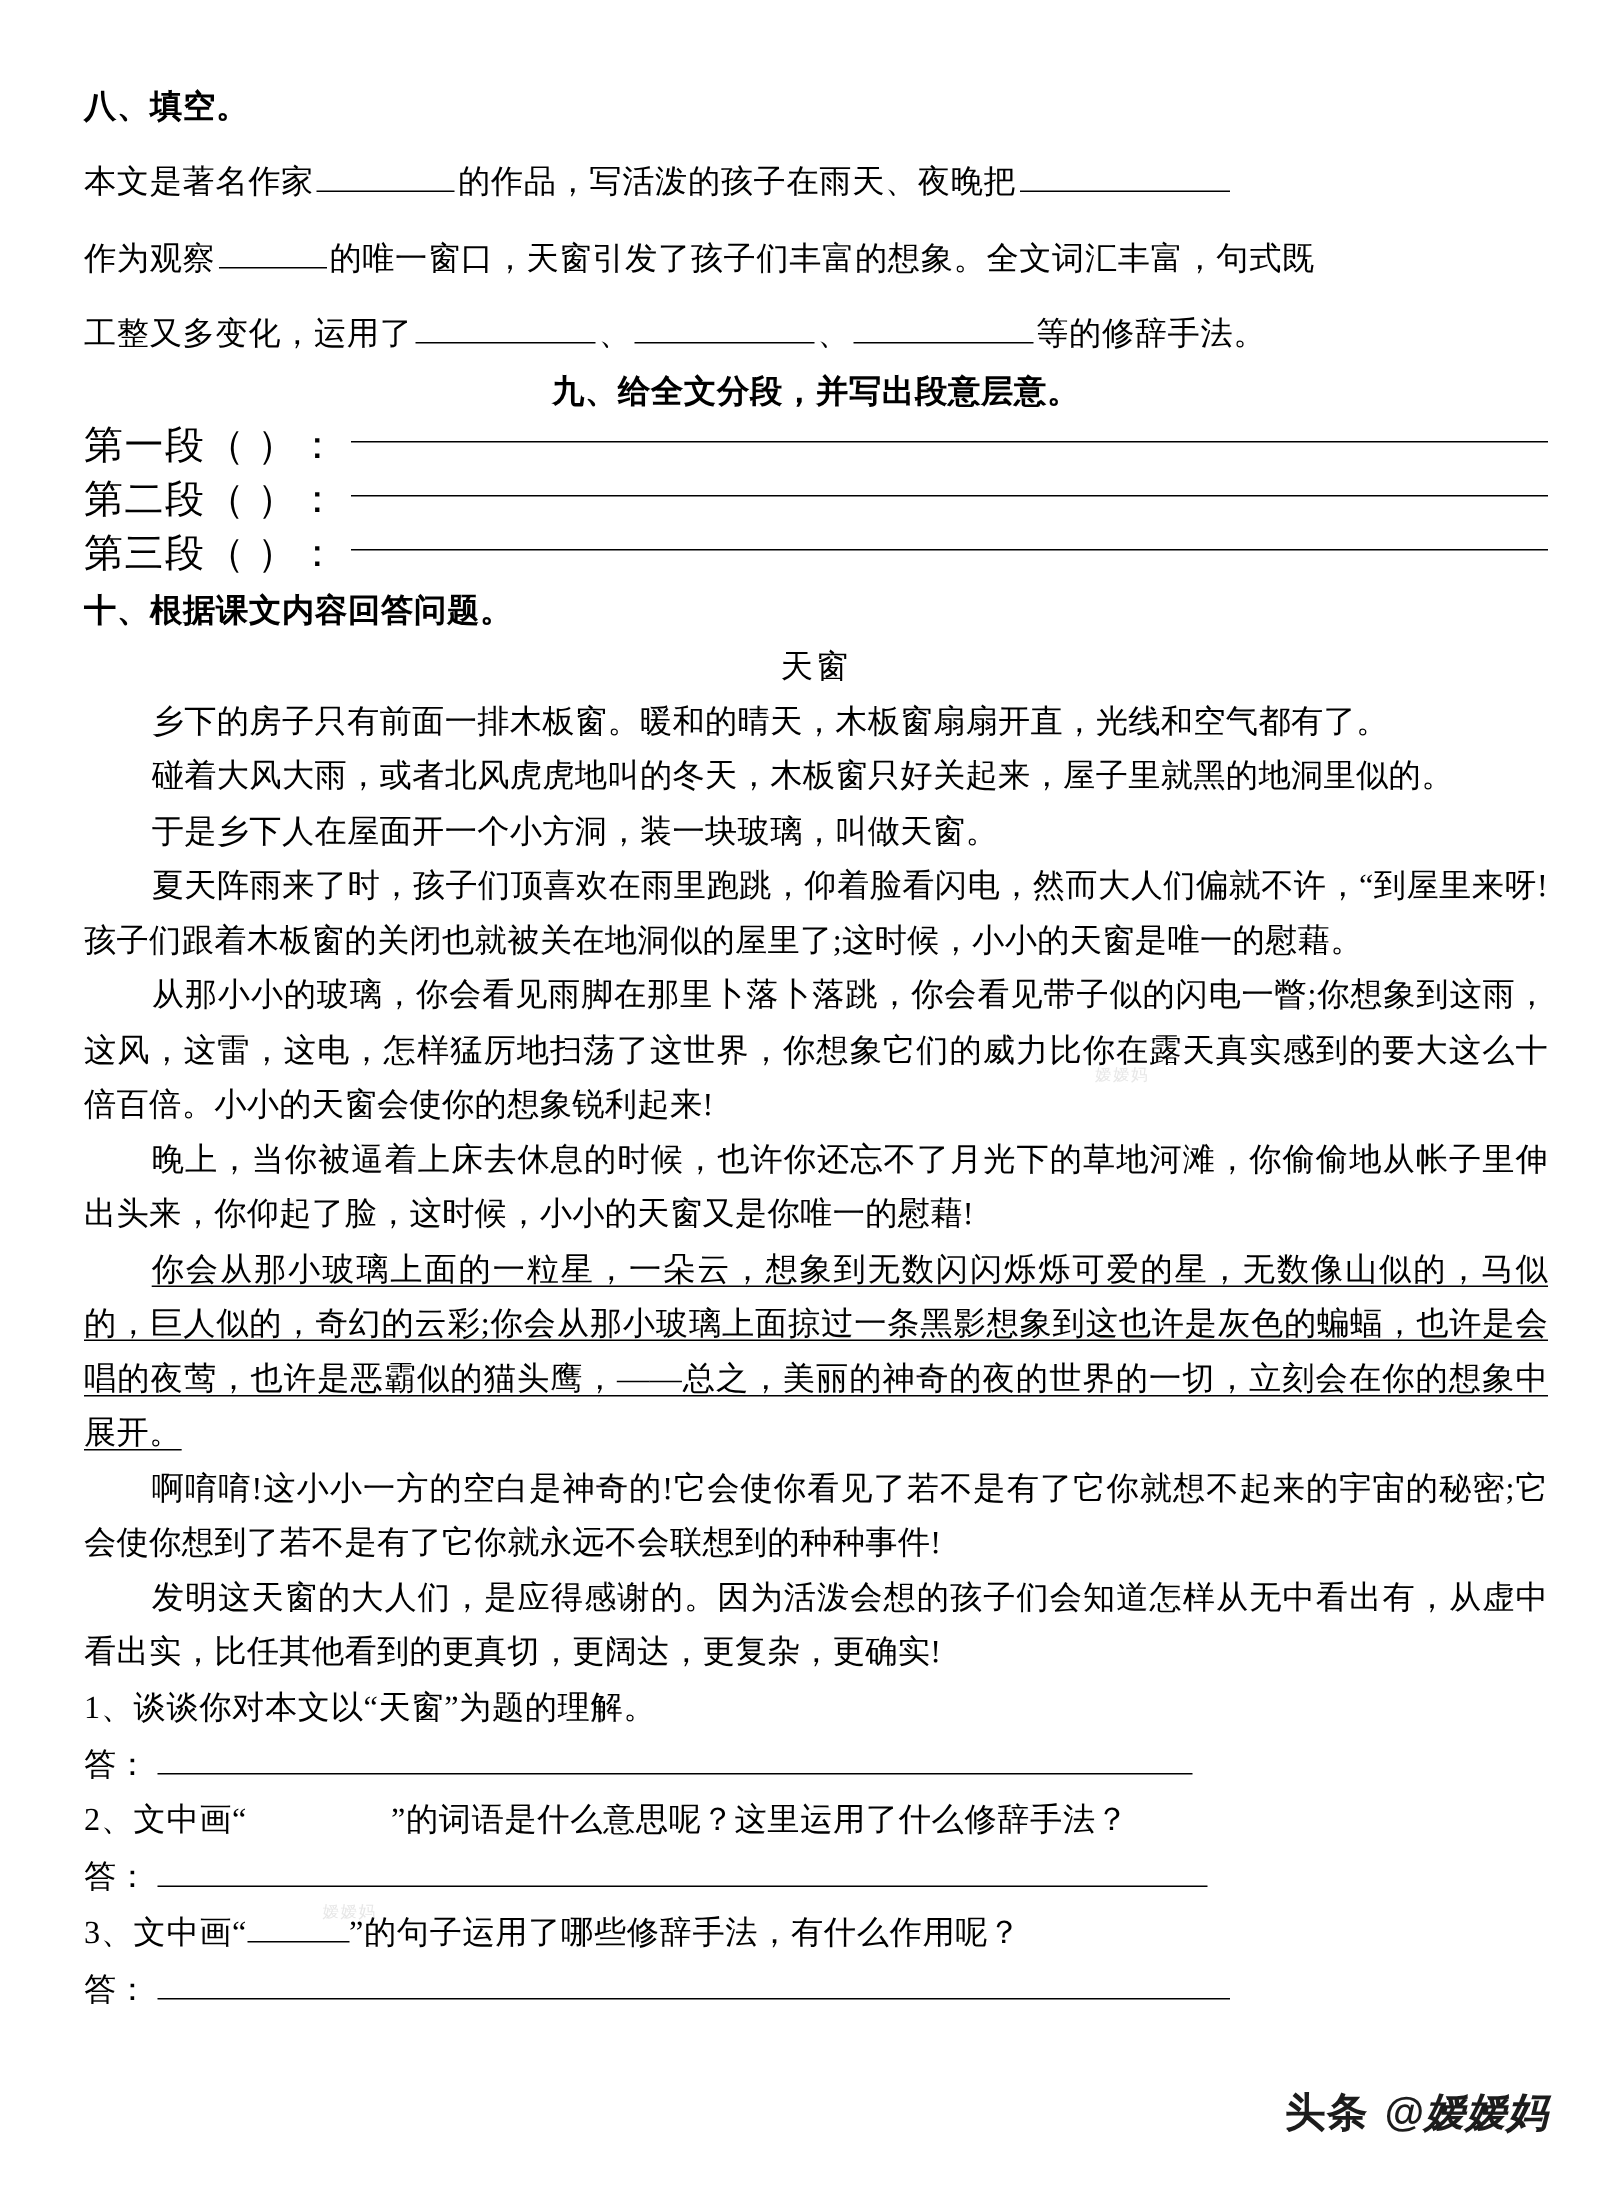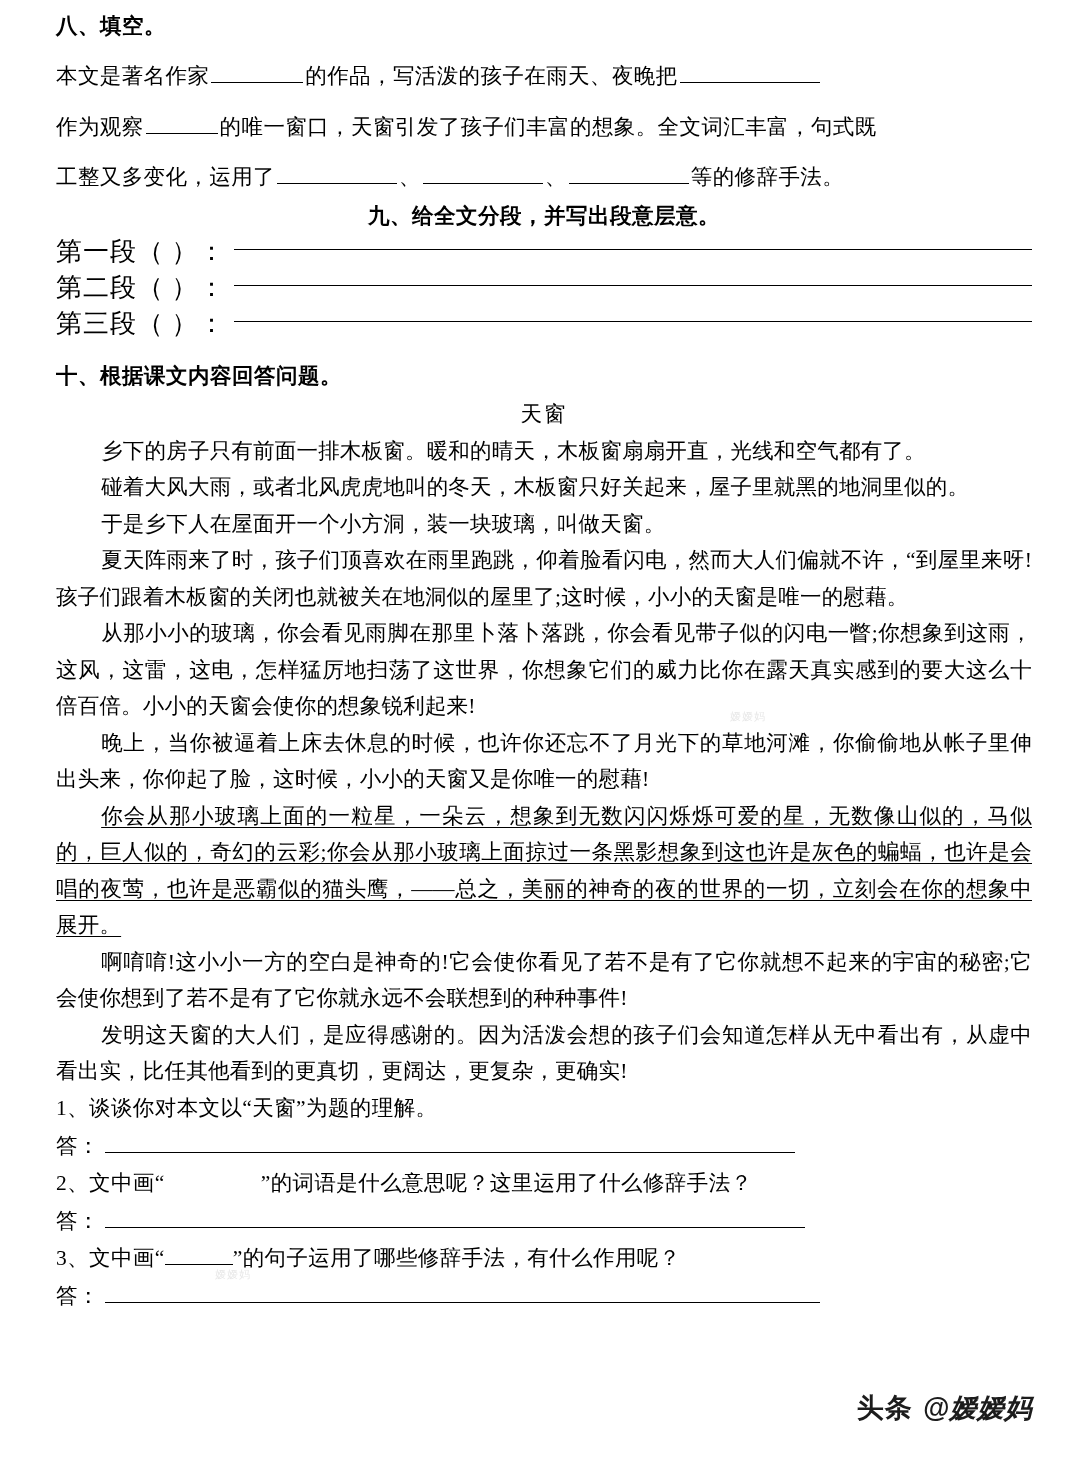--- a/index.html
+++ b/index.html
@@ -30,20 +30,21 @@
     line-height: 35.5px;
     letter-spacing: 0.4px;
     white-space: nowrap;
     margin-top: 15px;
   }
   .sec-head {
     font-size: 21.5px;
     line-height: 36px;
     font-weight: 600;
     letter-spacing: 0.5px;
+    margin-top: 45px;
   }
   .blank {
     display: inline-block;
     border-bottom: 1.6px solid #000;
     vertical-align: baseline;
     height: 1.05em;
     margin: 0 2px;
   }
   .b-short { width: 72px; }
   .b-mid   { width: 92px; }
@@ -180,21 +181,21 @@
     </div>
     <div class="para-row">
       <span class="lbl">第二段（        ）：</span>
       <span class="rule"></span>
     </div>
     <div class="para-row">
       <span class="lbl">第三段（        ）：</span>
       <span class="rule"></span>
     </div>
 
-    <div class="sec-head" style="margin-top:17px;font-family:Liberation Mono, monospace;">十、根据课文内容回答问题。</div>
+    <div class="sec-head" style="margin-top:2px;">十、根据课文内容回答问题。</div>
 
     <div class="title-center">天窗</div>
 
     <div class="body-p">乡下的房子只有前面一排木板窗。暖和的晴天，木板窗扇扇开直，光线和空气都有了。</div>
     <div class="body-p">碰着大风大雨，或者北风虎虎地叫的冬天，木板窗只好关起来，屋子里就黑的地洞里似的。</div>
     <div class="body-p">于是乡下人在屋面开一个小方洞，装一块玻璃，叫做天窗。</div>
     <div class="body-p">夏天阵雨来了时，孩子们顶喜欢在雨里跑跳，仰着脸看闪电，然而大人们偏就不许，“到屋里来呀!孩子们跟着木板窗的关闭也就被关在地洞似的屋里了;这时候，小小的天窗是唯一的慰藉。</div>
     <div class="body-p">从那小小的玻璃，你会看见雨脚在那里卜落卜落跳，你会看见带子似的闪电一瞥;你想象到这雨，这风，这雷，这电，怎样猛厉地扫荡了这世界，你想象它们的威力比你在露天真实感到的要大这么十倍百倍。小小的天窗会使你的想象锐利起来!</div>
     <div class="body-p">晚上，当你被逼着上床去休息的时候，也许你还忘不了月光下的草地河滩，你偷偷地从帐子里伸出头来，你仰起了脸，这时候，小小的天窗又是你唯一的慰藉!</div>
     <div class="body-p u">你会从那小玻璃上面的一粒星，一朵云，想象到无数闪闪烁烁可爱的星，无数像山似的，马似的，巨人似的，奇幻的云彩;你会从那小玻璃上面掠过一条黑影想象到这也许是灰色的蝙蝠，也许是会唱的夜莺，也许是恶霸似的猫头鹰，——总之，美丽的神奇的夜的世界的一切，立刻会在你的想象中展开。</div>

